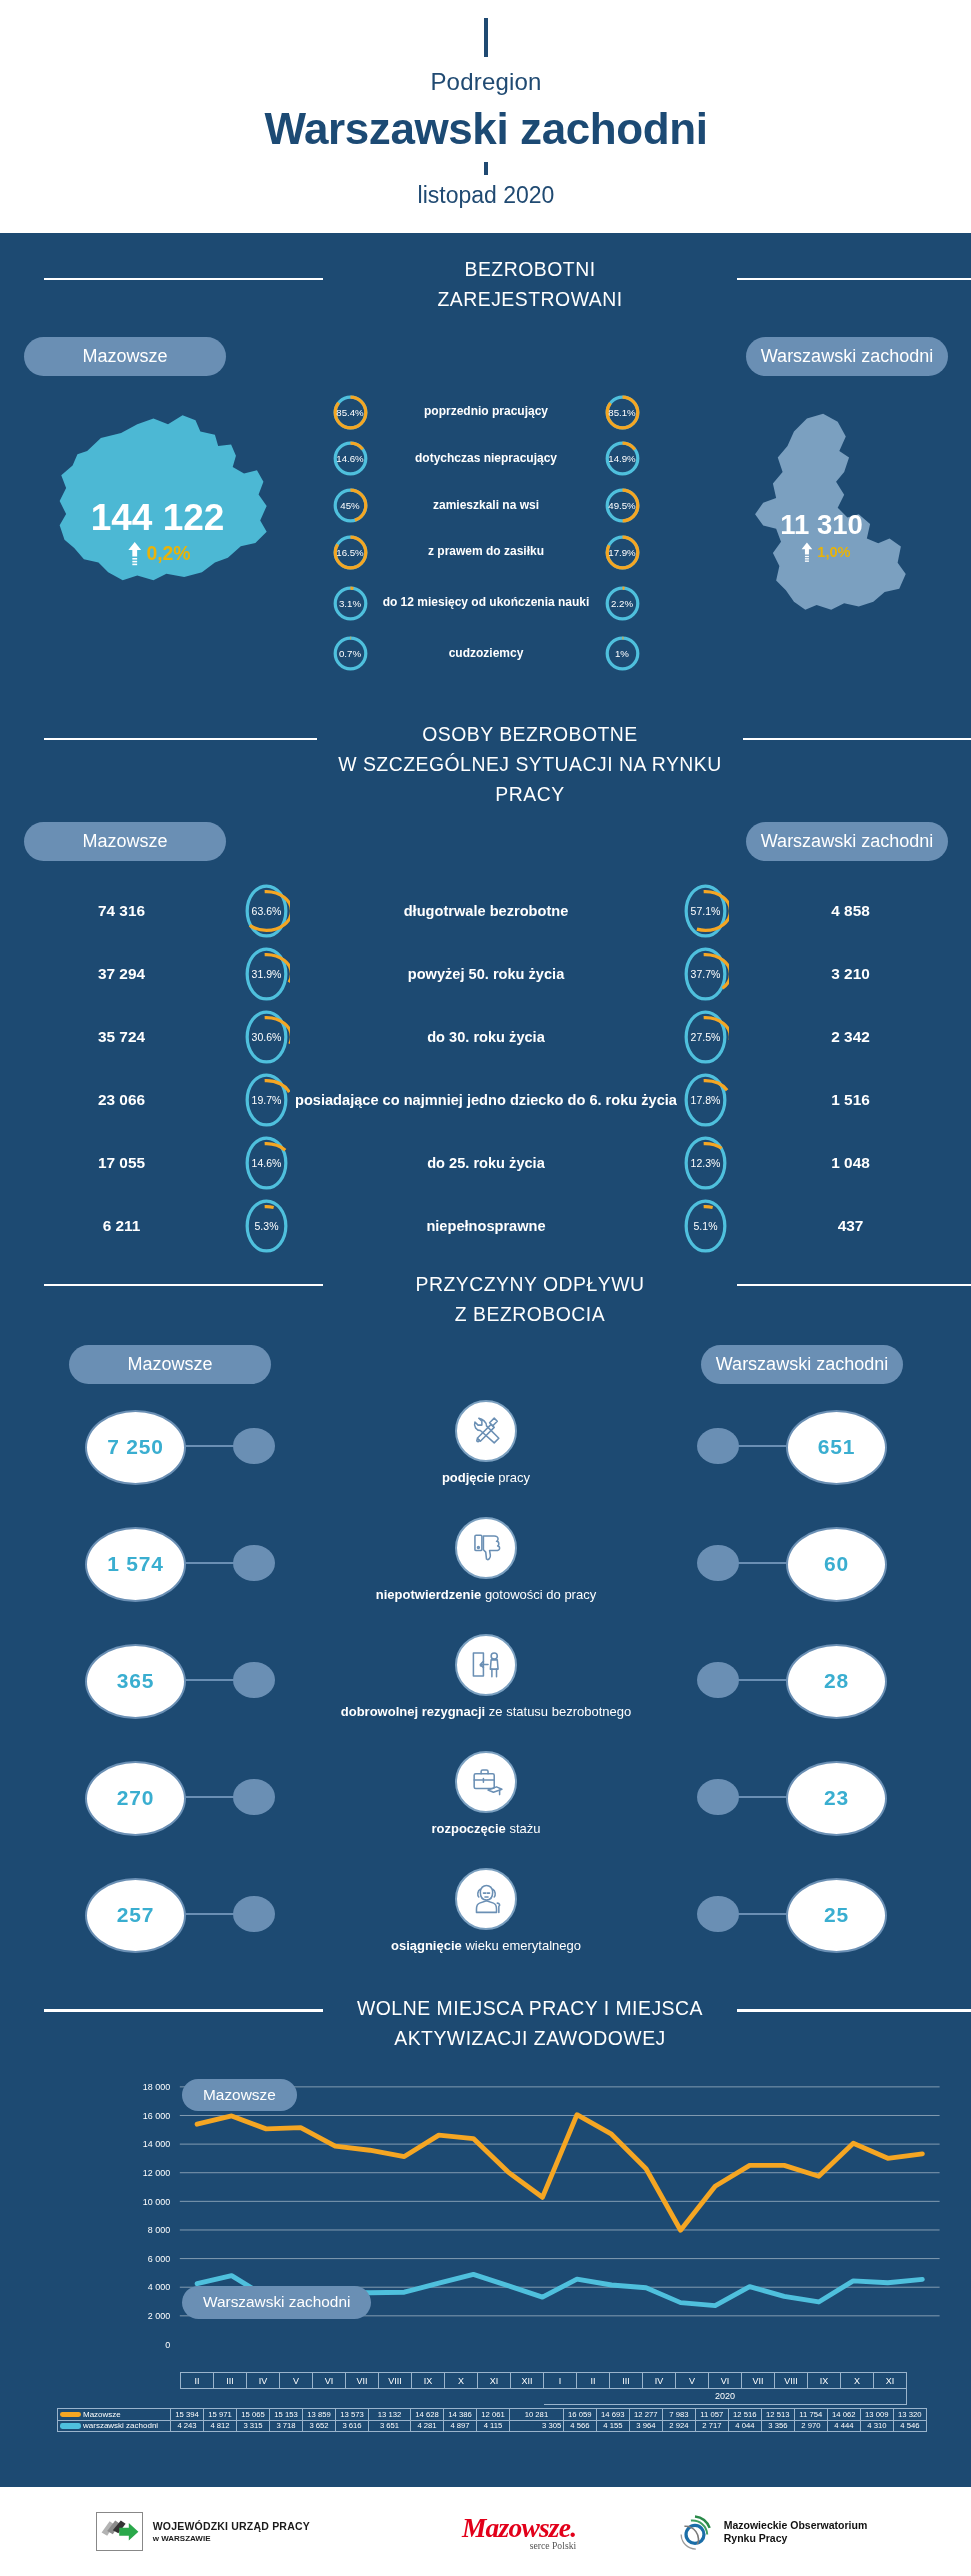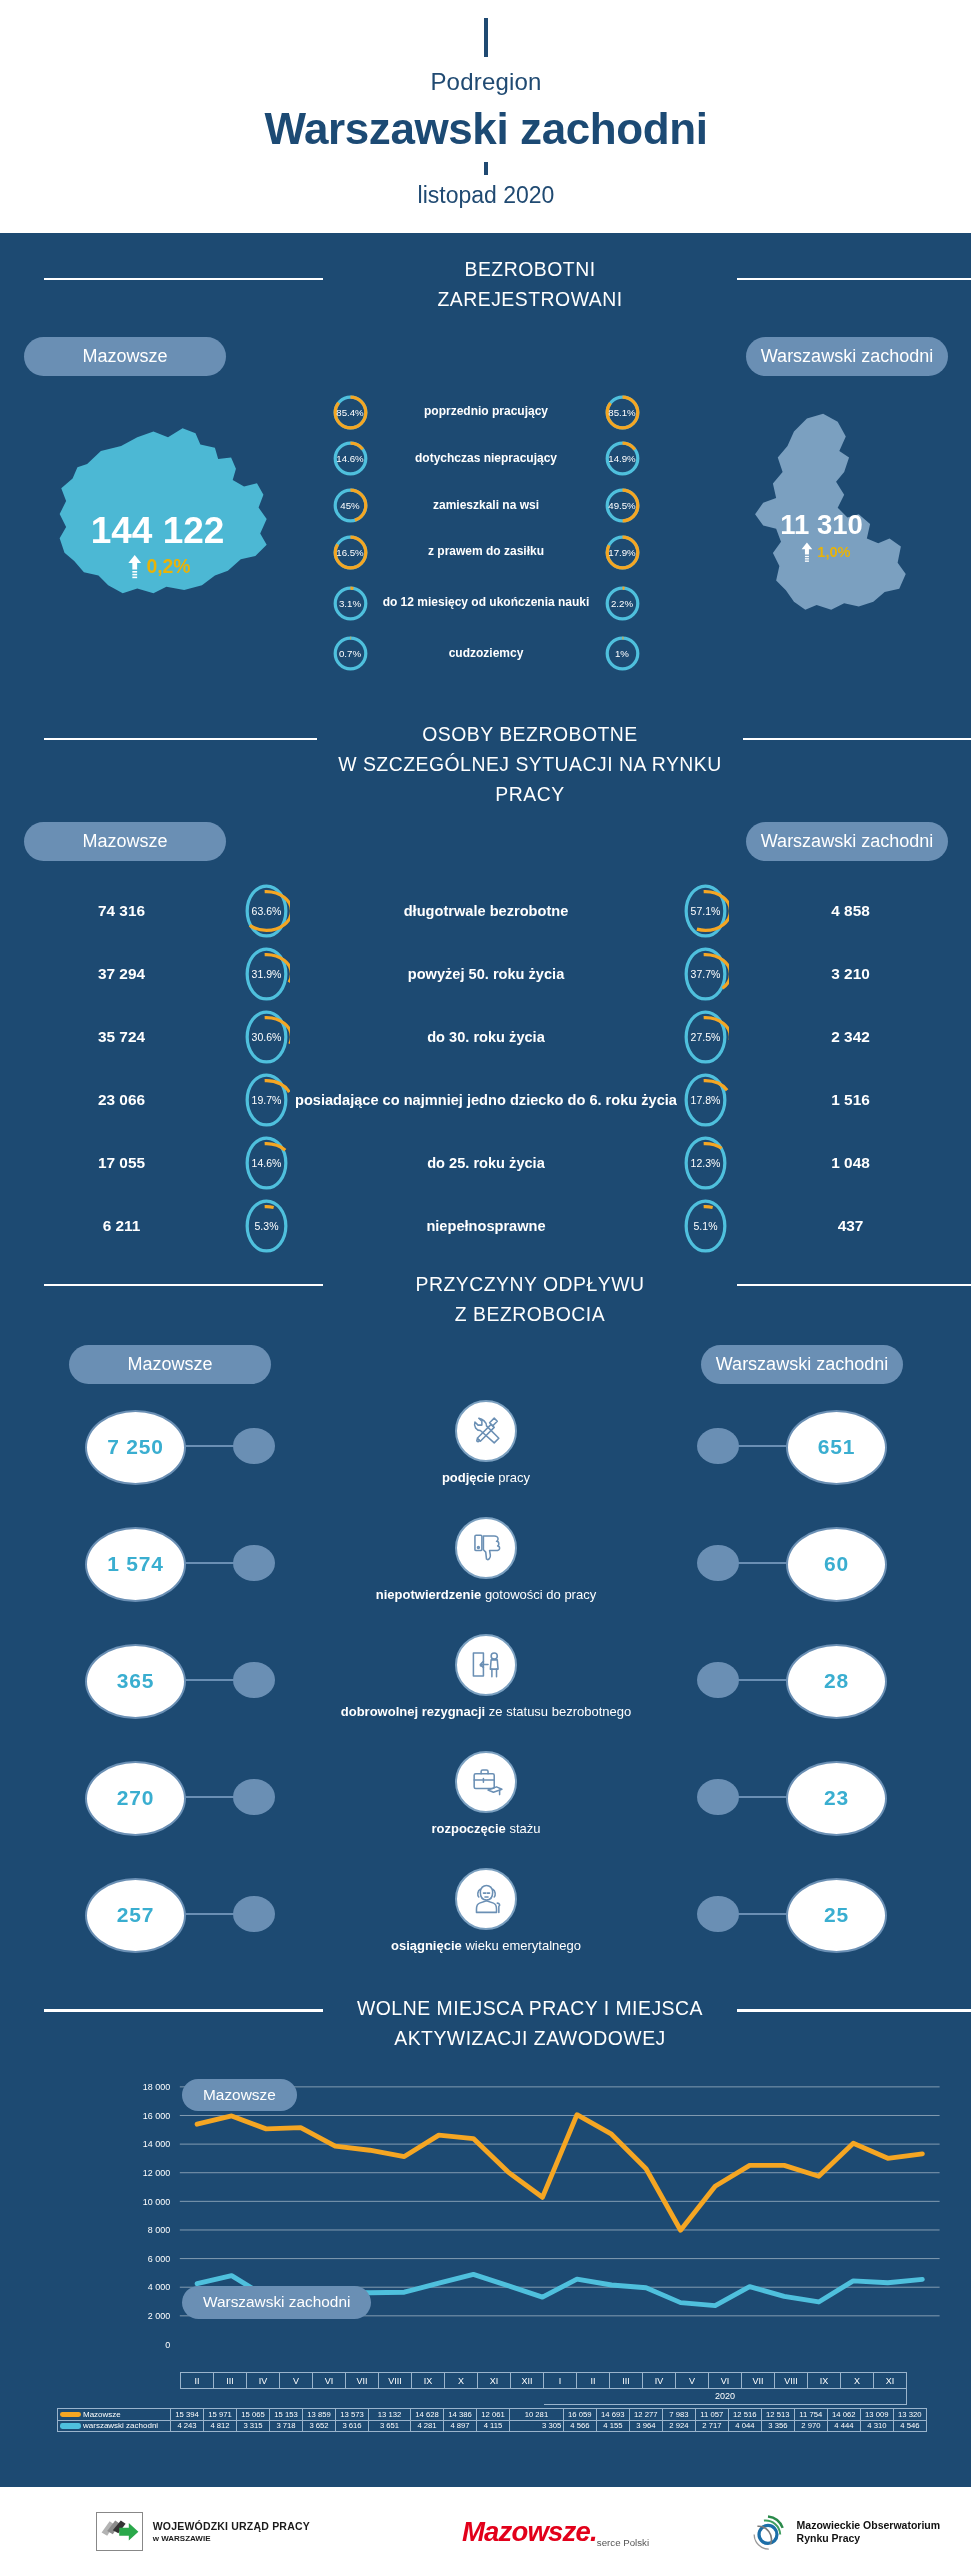--- a/index.html
+++ b/index.html
@@ -29,21 +29,21 @@
       font-size:19.4px; font-weight:400; line-height:1.55; letter-spacing:0.5px;
       padding:0 21px; background:#1d4a72; z-index:2; }
 
   
   .pill-row { display:flex; justify-content:space-between; padding:0 24px; margin-top:14.6px; }
   .pill { background:#6a8fb4; color:#ffffff; border-radius:21px;
           font-size:18px; padding:9px 0; text-align:center; min-width:202px; }
 
   
   .mapblock { position:relative; height:324px; }
-  .map-left { position:absolute; left:24px; top:41px; width:267px; height:186px;text-decoration:underline; }
+  .map-left { position:absolute; left:24px; top:28px; width:267px; height:186px;text-decoration:underline; }
   .map-right{ position:absolute; right:45px; top:28px; width:211px; height:243px; }
   .map-num { position:absolute; color:#fff; font-weight:bold; text-align:center; width:100%; }
   .map-num.l { font-size:37px; top:93px; }
   .map-num.r { font-size:27.5px; top:105px; }
   .delta { position:absolute; display:flex; align-items:center; gap:4.9px; color:#eab308;
            font-weight:bold; }
   .delta.l { top:138px; left:50%; transform:translateX(-48%); font-size:19.4px; }
   .delta.r { top:138px; left:50%; transform:translateX(-42%); font-size:14.6px; }
 
   
@@ -678,21 +678,21 @@
           <polygon points="9,16 19,3 25,7 16,20" fill="#8c8c8c"></polygon>
           <polygon points="16,15 26,3 32,7 23,19" fill="#333333"></polygon>
           <polygon points="24,12 36,12 36,6 48,17 36,28 36,22 24,22" fill="#2aa84a"></polygon>
         </svg>
       </div>
       <div>
         <div class="wup-text1">WOJEWÓDZKI URZĄD PRACY</div>
         <div class="wup-text2">w WARSZAWIE</div>
       </div>
     </div>
-    <div class="f-item" style="margin-left:152px; flex-direction:row; align-items:flex-end;">
+    <div class="f-item" style="margin-left:152px; flex-direction:column; align-items:flex-end;font-family:Liberation Serif, serif;">
       <div class="maz-logo">Mazowsze.</div>
       <div class="maz-sub">serce Polski</div>
     </div>
     <div class="f-item" style="margin-left:97px;">
       <svg width="44" height="44" viewBox="0 0 54 54" style="margin-right:6.5px;">
         <circle cx="27" cy="30" r="11" fill="none" stroke="#1b6ea8" stroke-width="4"></circle>
         <path d="M27 8 A22 22 0 0 1 45 22" fill="none" stroke="#2a8a4a" stroke-width="3"></path>
         <path d="M22 13 A18 18 0 0 1 42 30" fill="none" stroke="#3f9e60" stroke-width="2.5"></path>
         <path d="M14 20 A16 16 0 0 1 30 42" fill="none" stroke="#7a7a7a" stroke-width="2"></path>
         <path d="M10 30 A18 18 0 0 0 28 48" fill="none" stroke="#999" stroke-width="1.6"></path>

